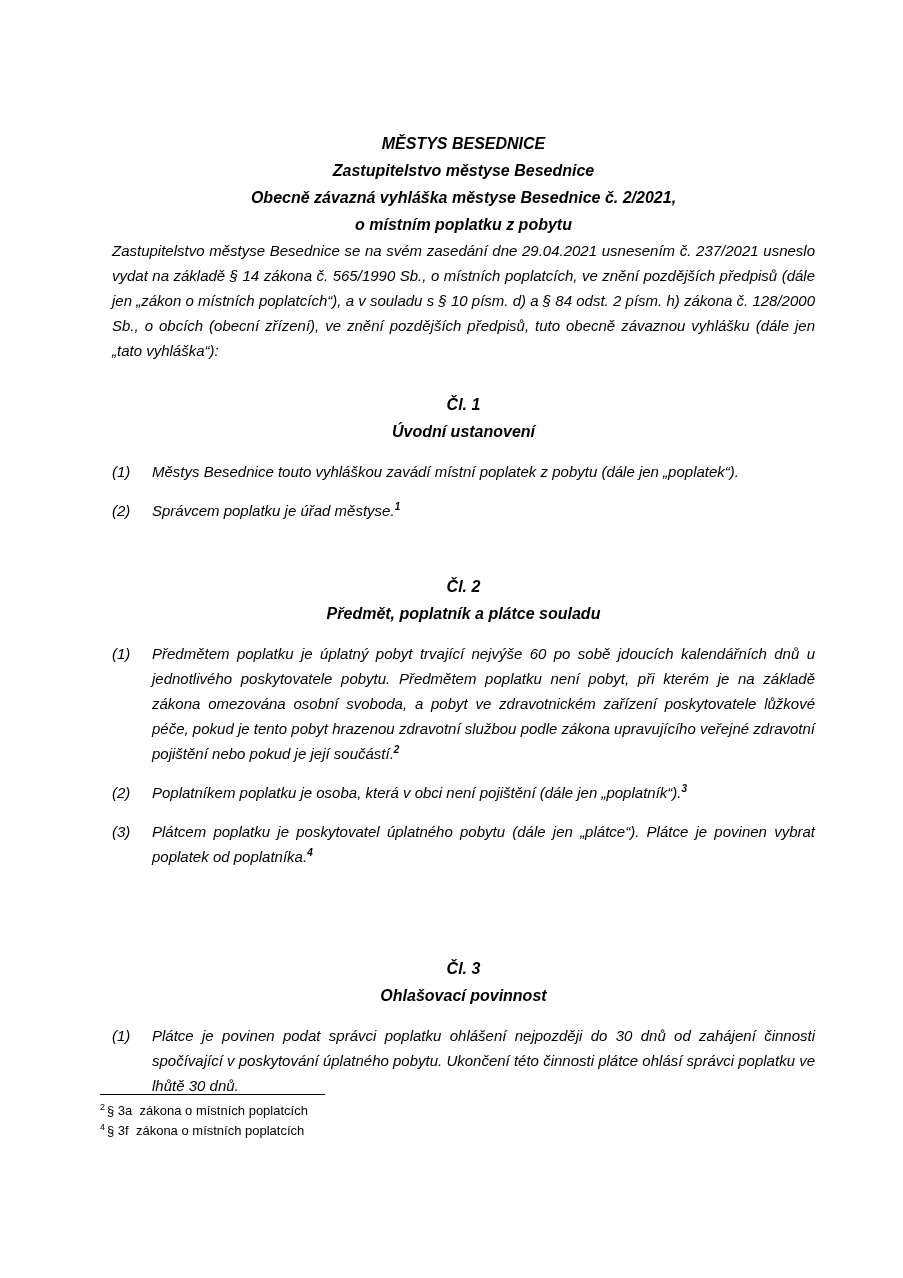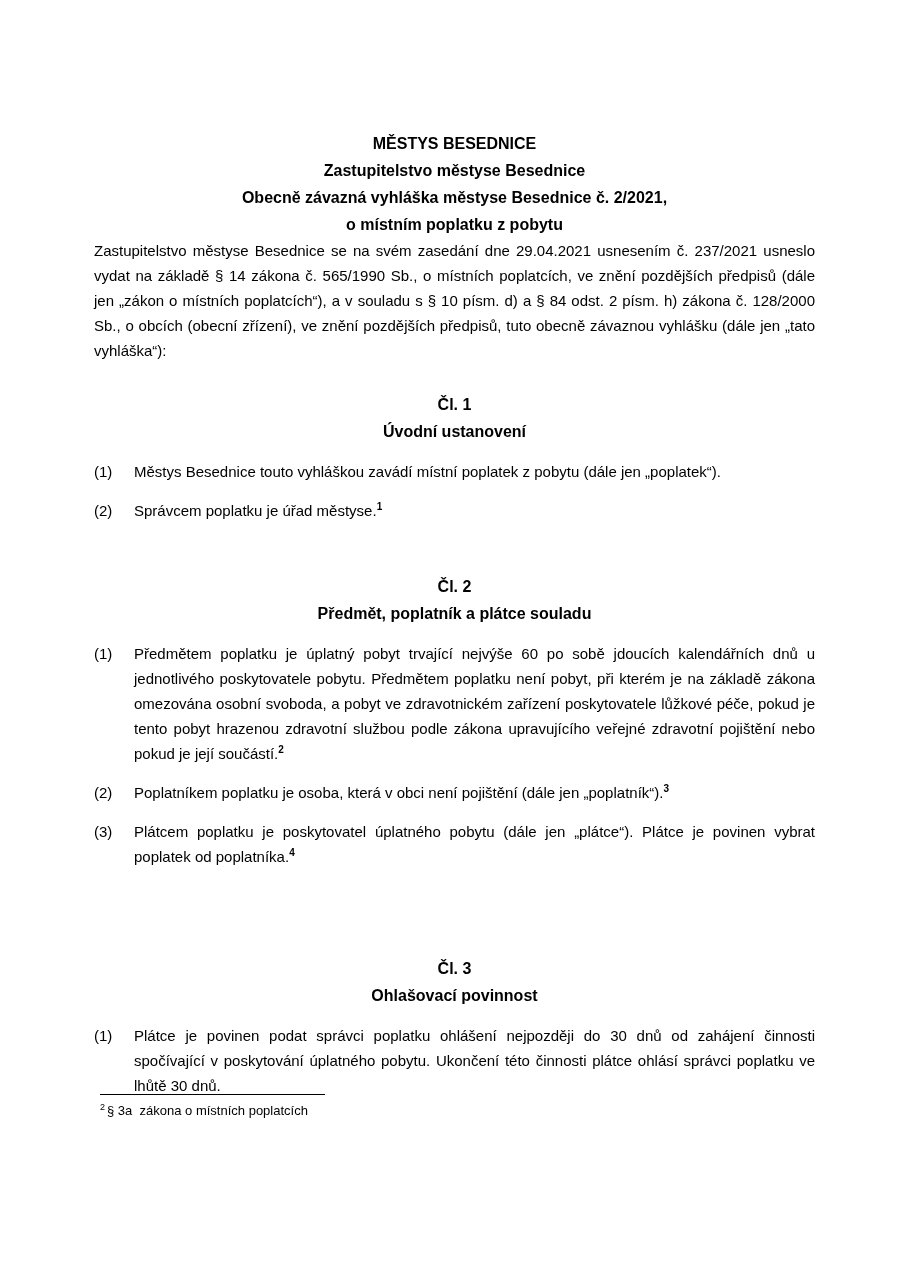--- a/index.html
+++ b/index.html
@@ -11,23 +11,24 @@
   .page {
     position: relative;
     width: 903px;
     height: 1278px;
     margin: 0 auto;
     background: #ffffff;
     overflow: hidden;
   }
   .content {
     position: absolute;
-    left: 94px;
+    left: 112px;
     right: 88px;
     top: 130px;
+    font-style: italic;
   }
   .doc-title {
     text-align: center;
     font-weight: bold;
     font-size: 16px;
     line-height: 27px;
   }
   .intro {
     font-size: 15px;
     line-height: 25px;
@@ -135,14 +136,15 @@
         <span class="num">(1)</span>
         <span class="itext"><span>Plátce je povinen podat správci poplatku ohlášení nejpozději do 30 dnů od zahájení činnosti spočívající v poskytování úplatného pobytu. Ukončení této činnosti plátce ohlásí správci poplatku ve lhůtě 30 dnů.</span><sup class="fnref"></sup></span>
       </div>
     </section>
 
   </div>
 
   <footer class="footnotes">
     <div class="fn-rule"></div>
     <div class="fn"><sup>2</sup><span>§ 3a  zákona o místních poplatcích</span></div>
+    <div class="fn"><sup>4</sup><span>§ 3f  zákona o místních poplatcích</span></div>
   </footer>
 </div>
 
 </body></html>

